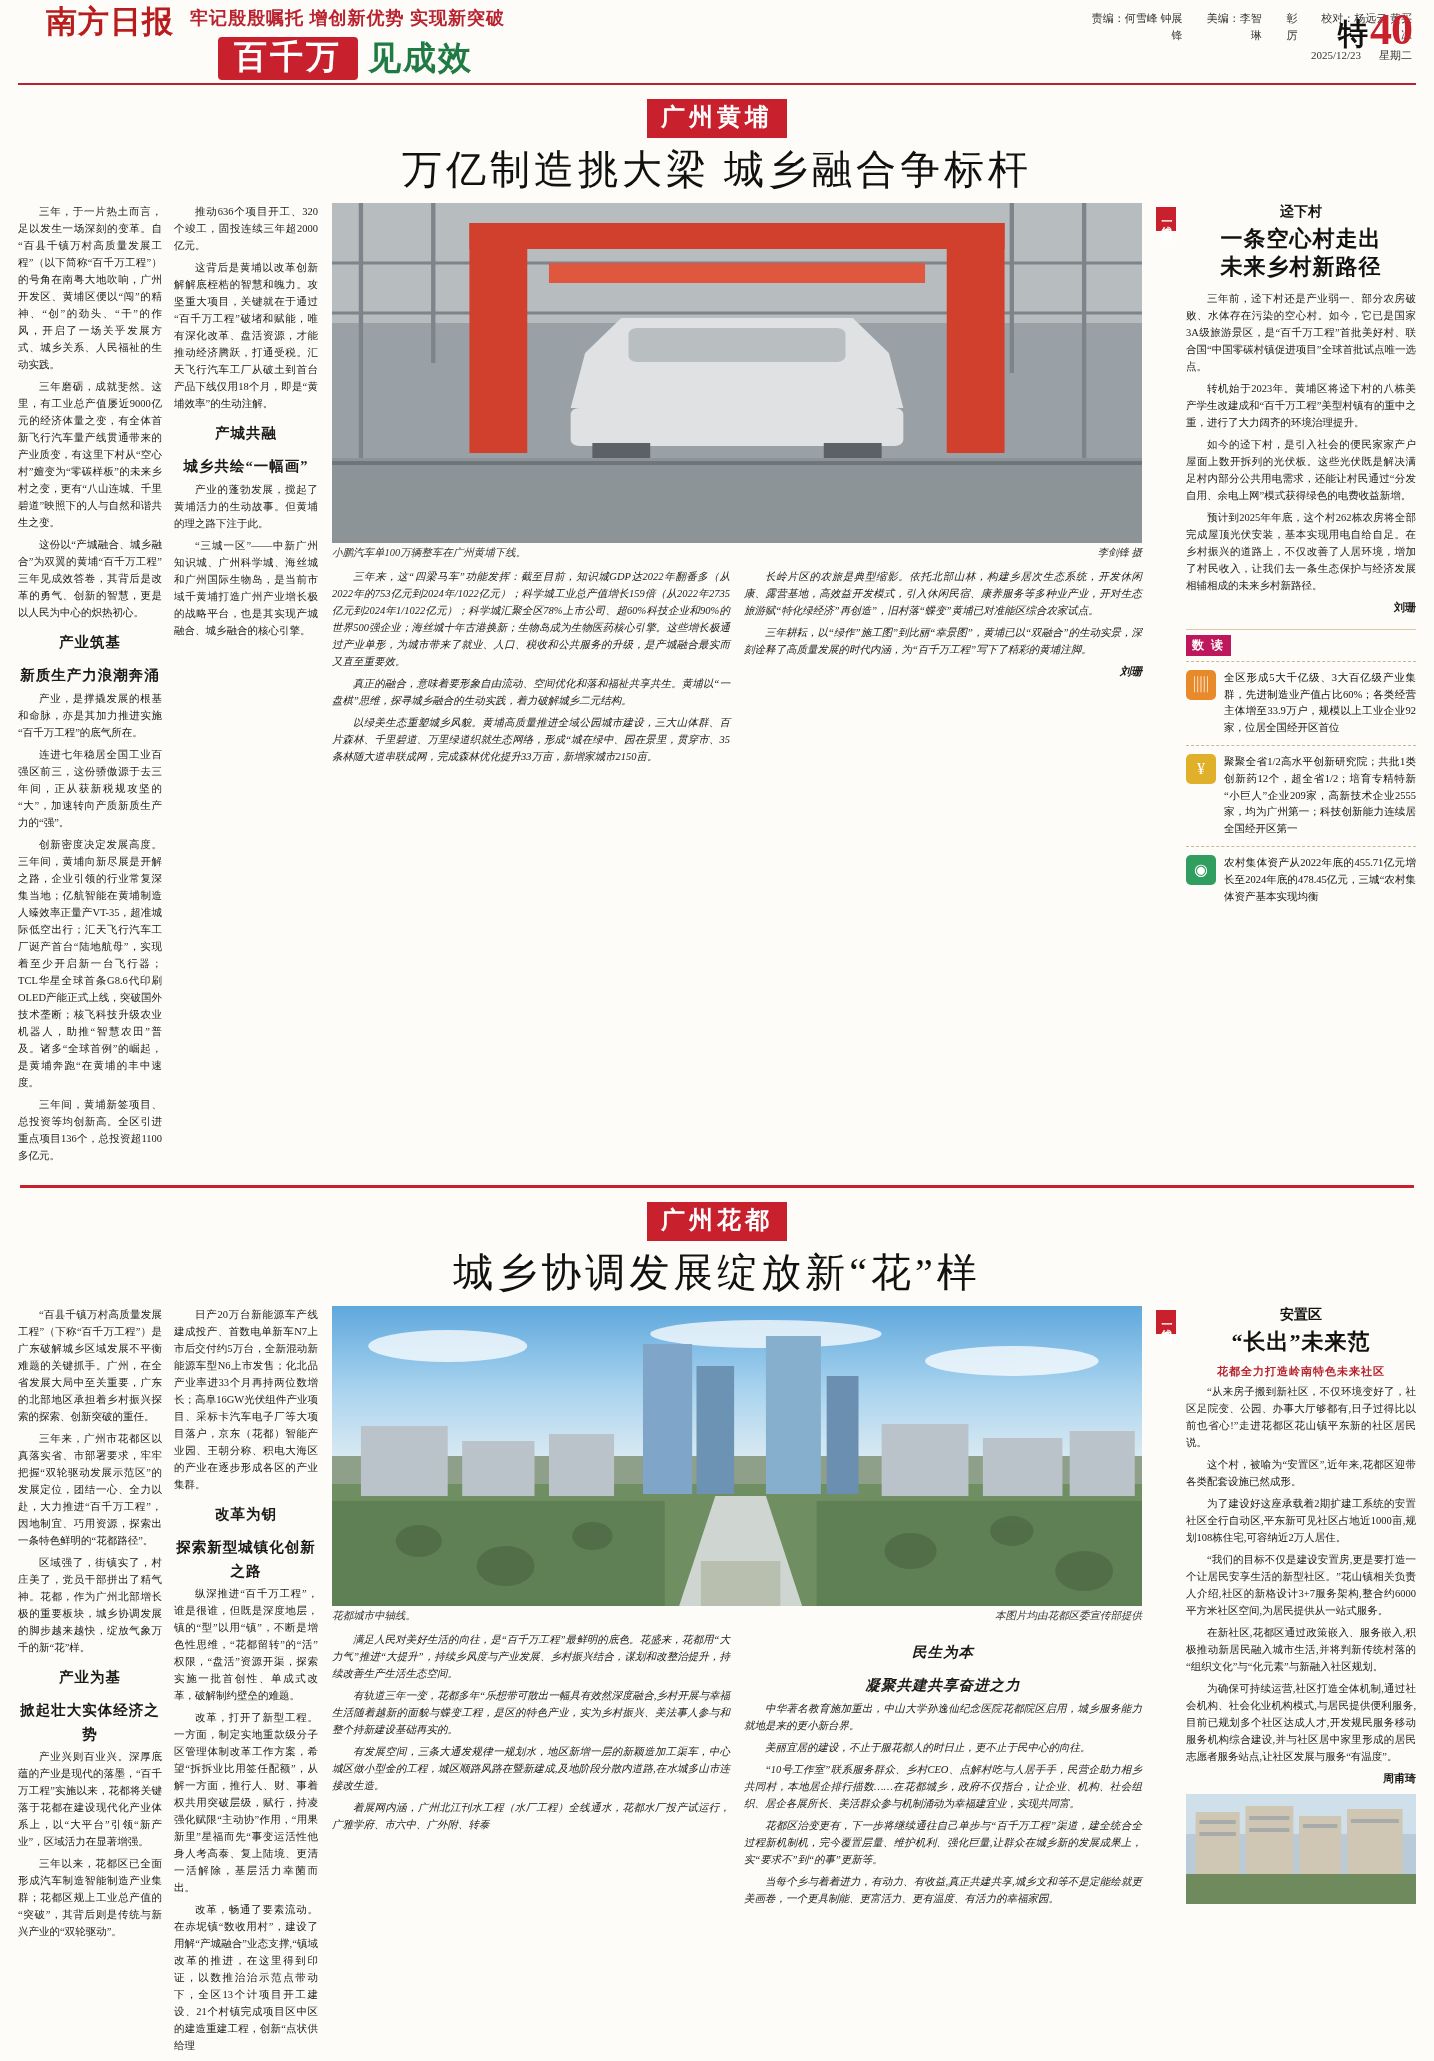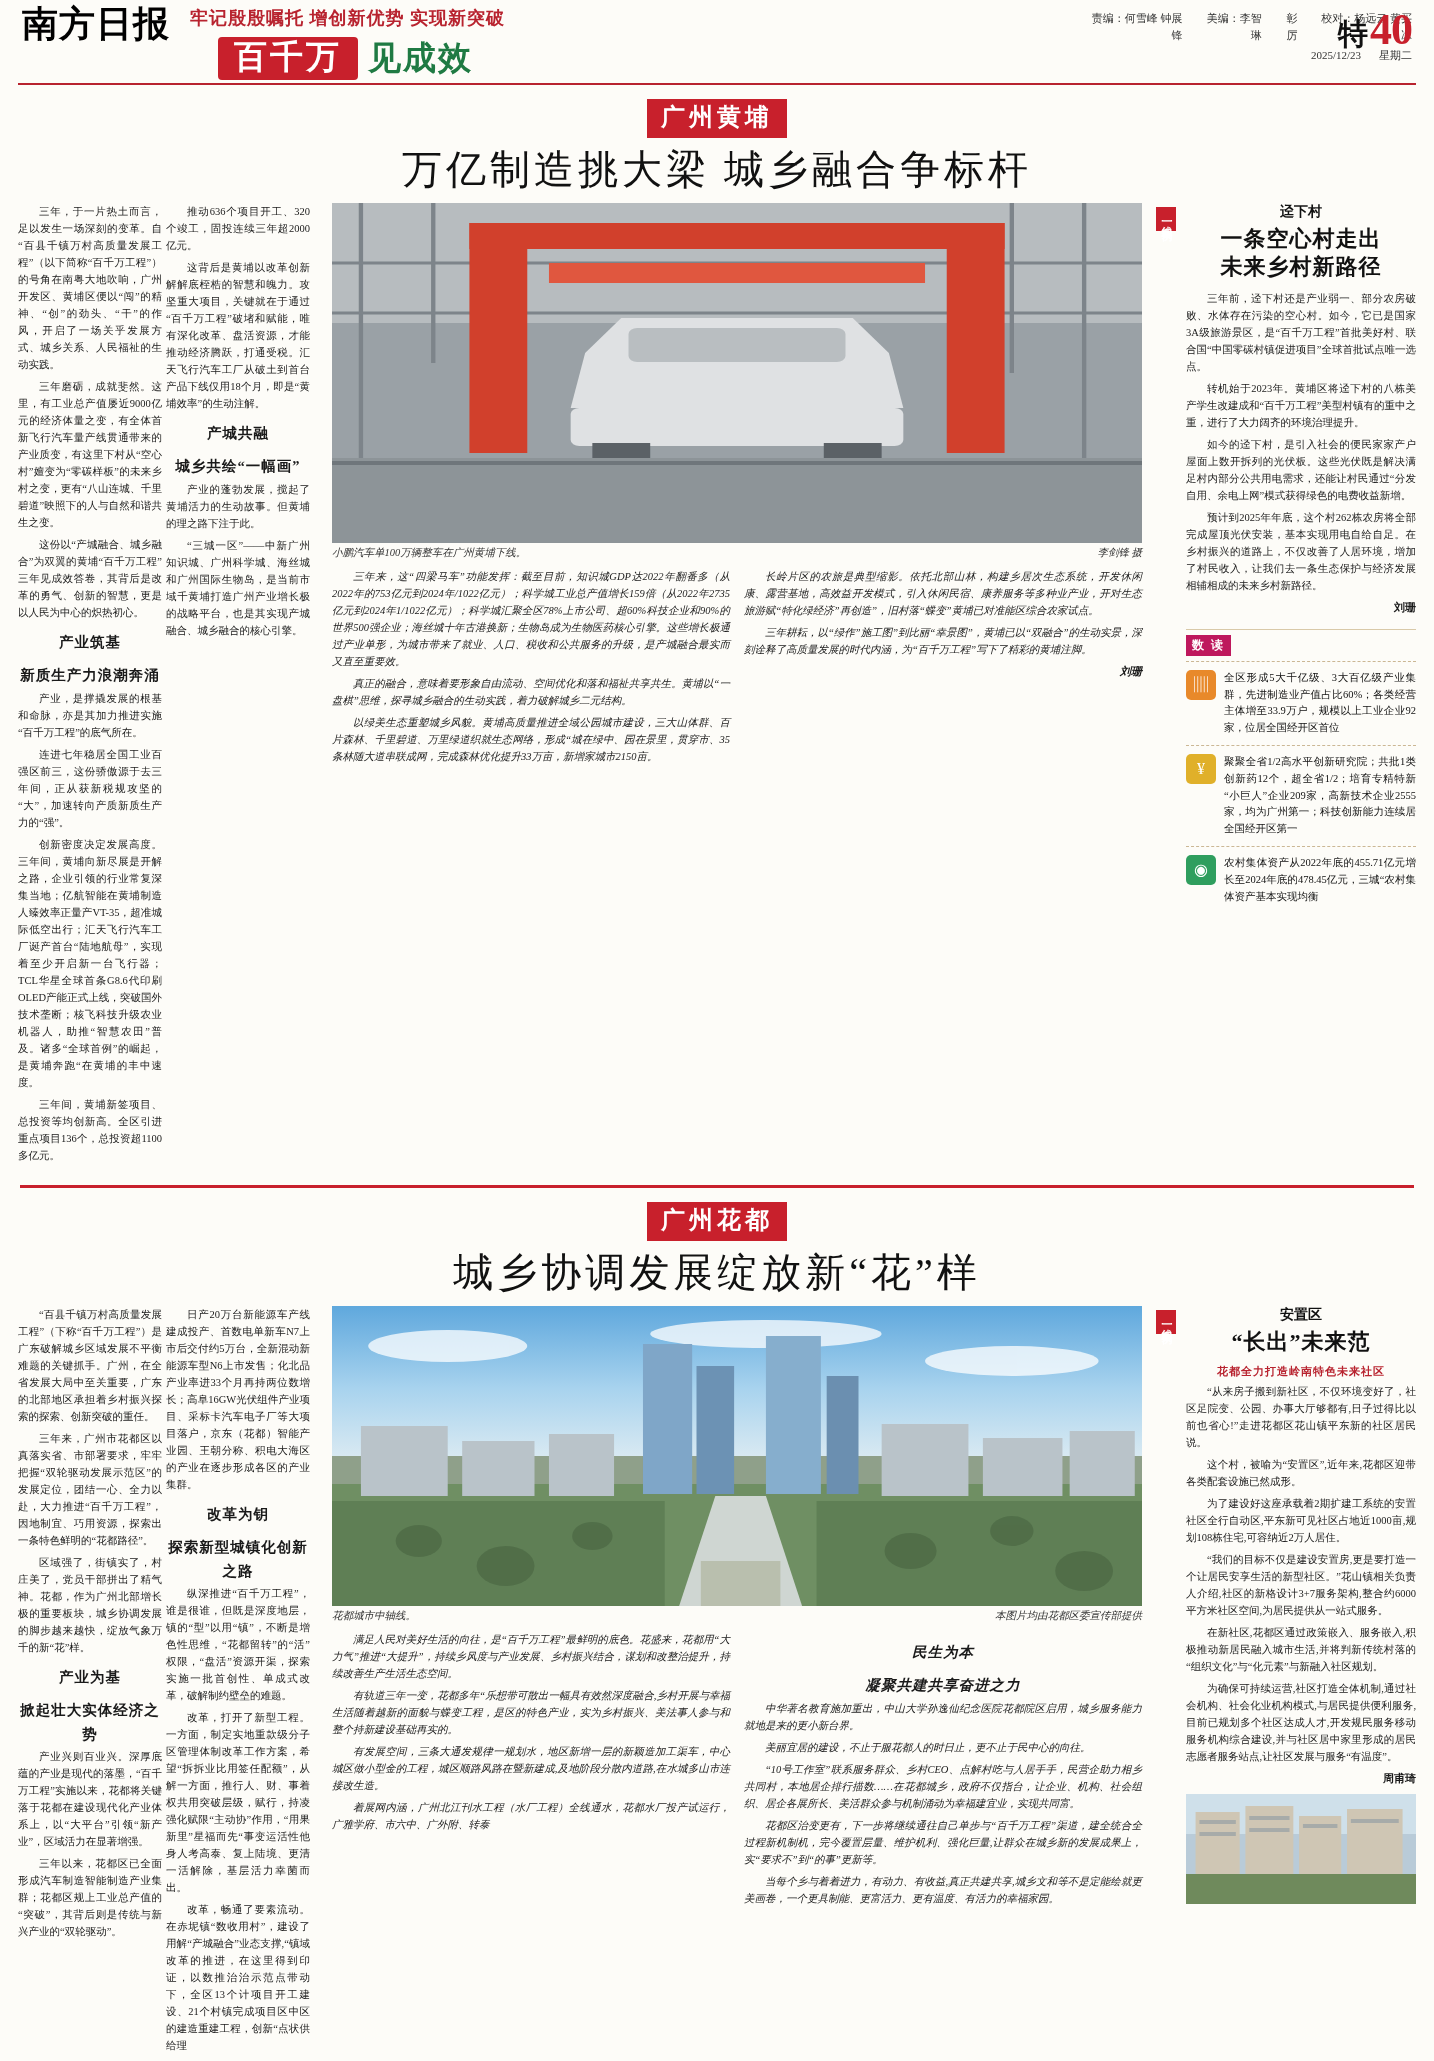--- a/index.html
+++ b/index.html
@@ -11,22 +11,22 @@
     color:#111;
     position:relative;
   }
   .page { width:1434px; height:2061px; position:relative; padding:0 18px; }
 
   
   .masthead { display:flex; align-items:flex-start; padding:6px 4px 2px 4px; border-bottom:2px solid #b8232f; }
   .logo-block { width:150px; flex:0 0 150px; }
   .logo-text {
     font-family:"Liberation Serif", serif;
-    font-weight:bold; font-size:36px; letter-spacing:1px; color:#000000;
-    line-height:1.05; white-space:nowrap;
+    font-weight:bold; font-size:31px; letter-spacing:1px; color:#b91c1c;
+    line-height:1.05; white-space:nowrap;margin-left:24px;
   }
   .masthead-center { flex:1; padding-left:18px; }
   .slogan { color:#b8232f; font-weight:bold; font-size:18px; letter-spacing:1px; }
   .badge-row { margin-top:6px; display:flex; align-items:center; gap:10px; }
   .badge-red {
     background:#c8202c; color:#fff; font-weight:bold; font-size:33px;
     padding:2px 16px 5px 16px; border-radius:4px; letter-spacing:3px;
     line-height:1.1;
     margin-left:28px;
   }
@@ -51,21 +51,21 @@
     font-family:"Liberation Serif", serif;
   }
 
   
   .cols { display:flex; gap:14px; margin-top:10px; }
   .col-text { font-size:10.5px; line-height:1.62; text-align:justify; color:#1a1a1a; }
   .col-text p { margin:0 0 5px 0; text-indent:2em; }
   .subhead { font-weight:bold; font-size:14.5px; text-align:center; margin:10px 0 2px 0; letter-spacing:1px; }
   .subhead-small { font-weight:bold; font-size:11px; text-align:center; color:#b8232f; letter-spacing:1px; margin-bottom:4px;}
 
-  .col-a { width:300px; flex:0 0 300px; display:flex; gap:4px; }
+  .col-a { width:300px; flex:0 0 300px; display:flex; gap:12px; }
   .col-a .sub { width:144px; }
   .col-mid { flex:1;font-style:italic; }
   .col-right { width:260px; flex:0 0 260px; position:relative; padding-left:30px; }
 
   .vtag {
     position:absolute; left:0; top:4px; width:20px; background:#c8202c; color:#fff;
     font-size:11px; font-weight:bold; text-align:center; letter-spacing:2px;
     padding:8px 3px; line-height:1.25; writing-mode:vertical-rl;
   }
   .case-title { text-align:center; font-weight:bold; font-size:14px; margin-bottom:4px; }

